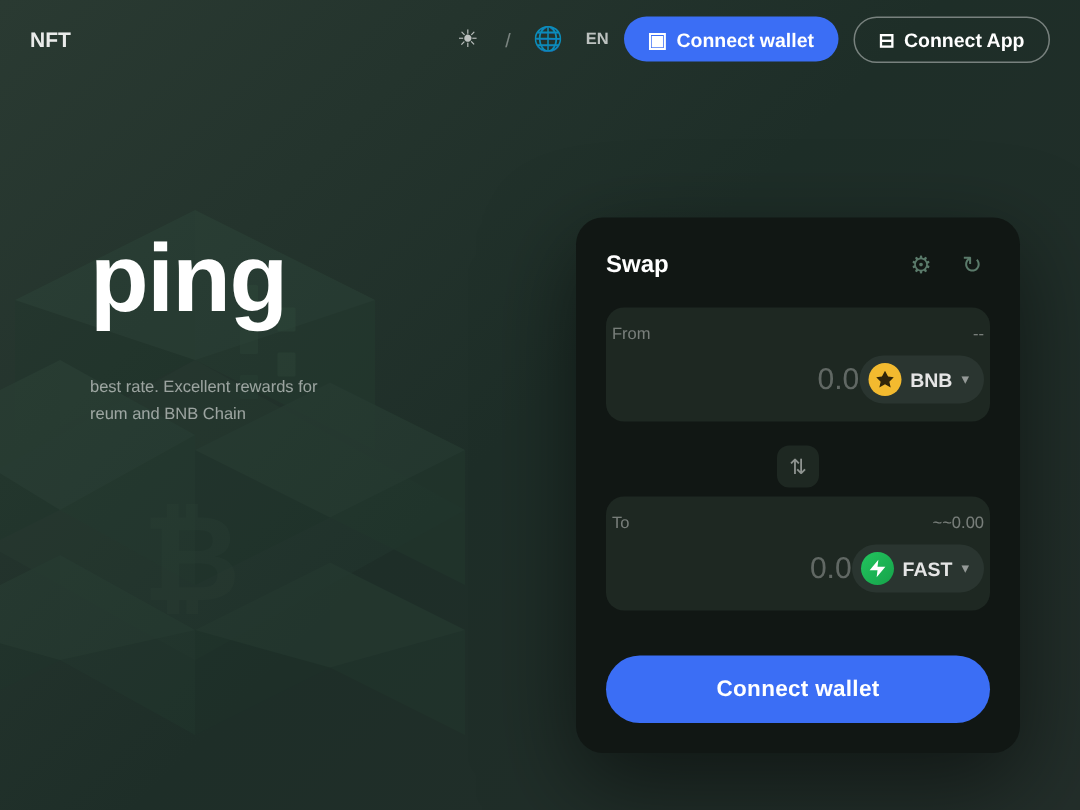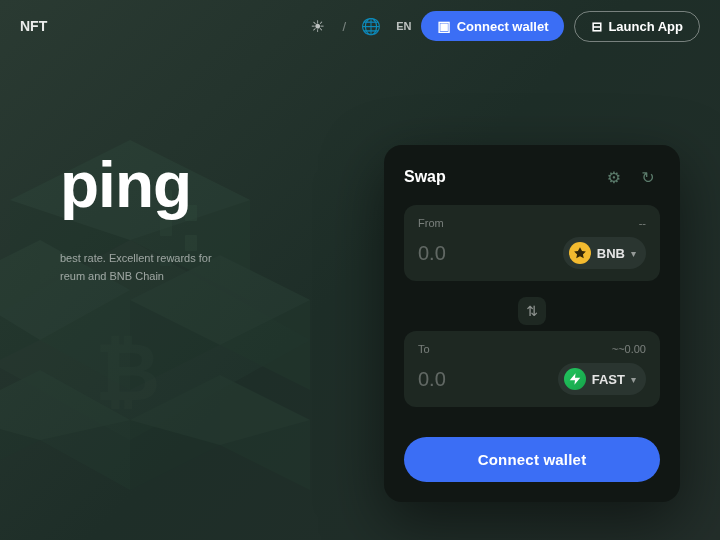--- a/index.html
+++ b/index.html
@@ -173,42 +173,42 @@
       height: 24px;
       display: flex;
       align-items: center;
       justify-content: center;
     }
 
     
     .swap-panel {
       background: #1e2822;
       border-radius: 12px;
-      padding: 12px 14px;
+      padding: 12px 4px;
       margin-bottom: 16px;
     }
 
     .swap-panel-label {
       font-size: 11px;
       color: rgba(255,255,255,0.4);
       margin-bottom: 8px;
       display: flex;
       justify-content: space-between;
       align-items: center;
     }
 
     .swap-panel-label-right {
       font-size: 11px;
       color: rgba(255,255,255,0.4);
     }
 
     .swap-panel-row {
       display: flex;
       align-items: center;
-      justify-content: space-between;
+      justify-content: flex-end;
     }
 
     .swap-amount {
       font-size: 20px;
       color: rgba(255,255,255,0.3);
       font-weight: 500;
     }
 
     .token-selector {
       display: flex;
@@ -349,21 +349,21 @@
     <div class="nav-icon-btn">
       <span>🌐</span>
     </div>
     <span class="nav-lang">EN</span>
     <button class="btn-connect-wallet-nav">
       <span style="font-size:14px;">▣</span>
       <span>Connect wallet</span>
     </button>
     <button class="btn-launch-app">
       <span style="font-size:13px;">⊟</span>
-      <span>Launch App</span>
+      <span>Connect App</span>
     </button>
   </div>
 </nav>
 
 <div class="hero-text">
   <div class="hero-title">ping</div>
   <div class="hero-subtitle">
     <span>best rate. Excellent rewards for</span><br>
     <span>reum and BNB Chain</span>
   </div>

